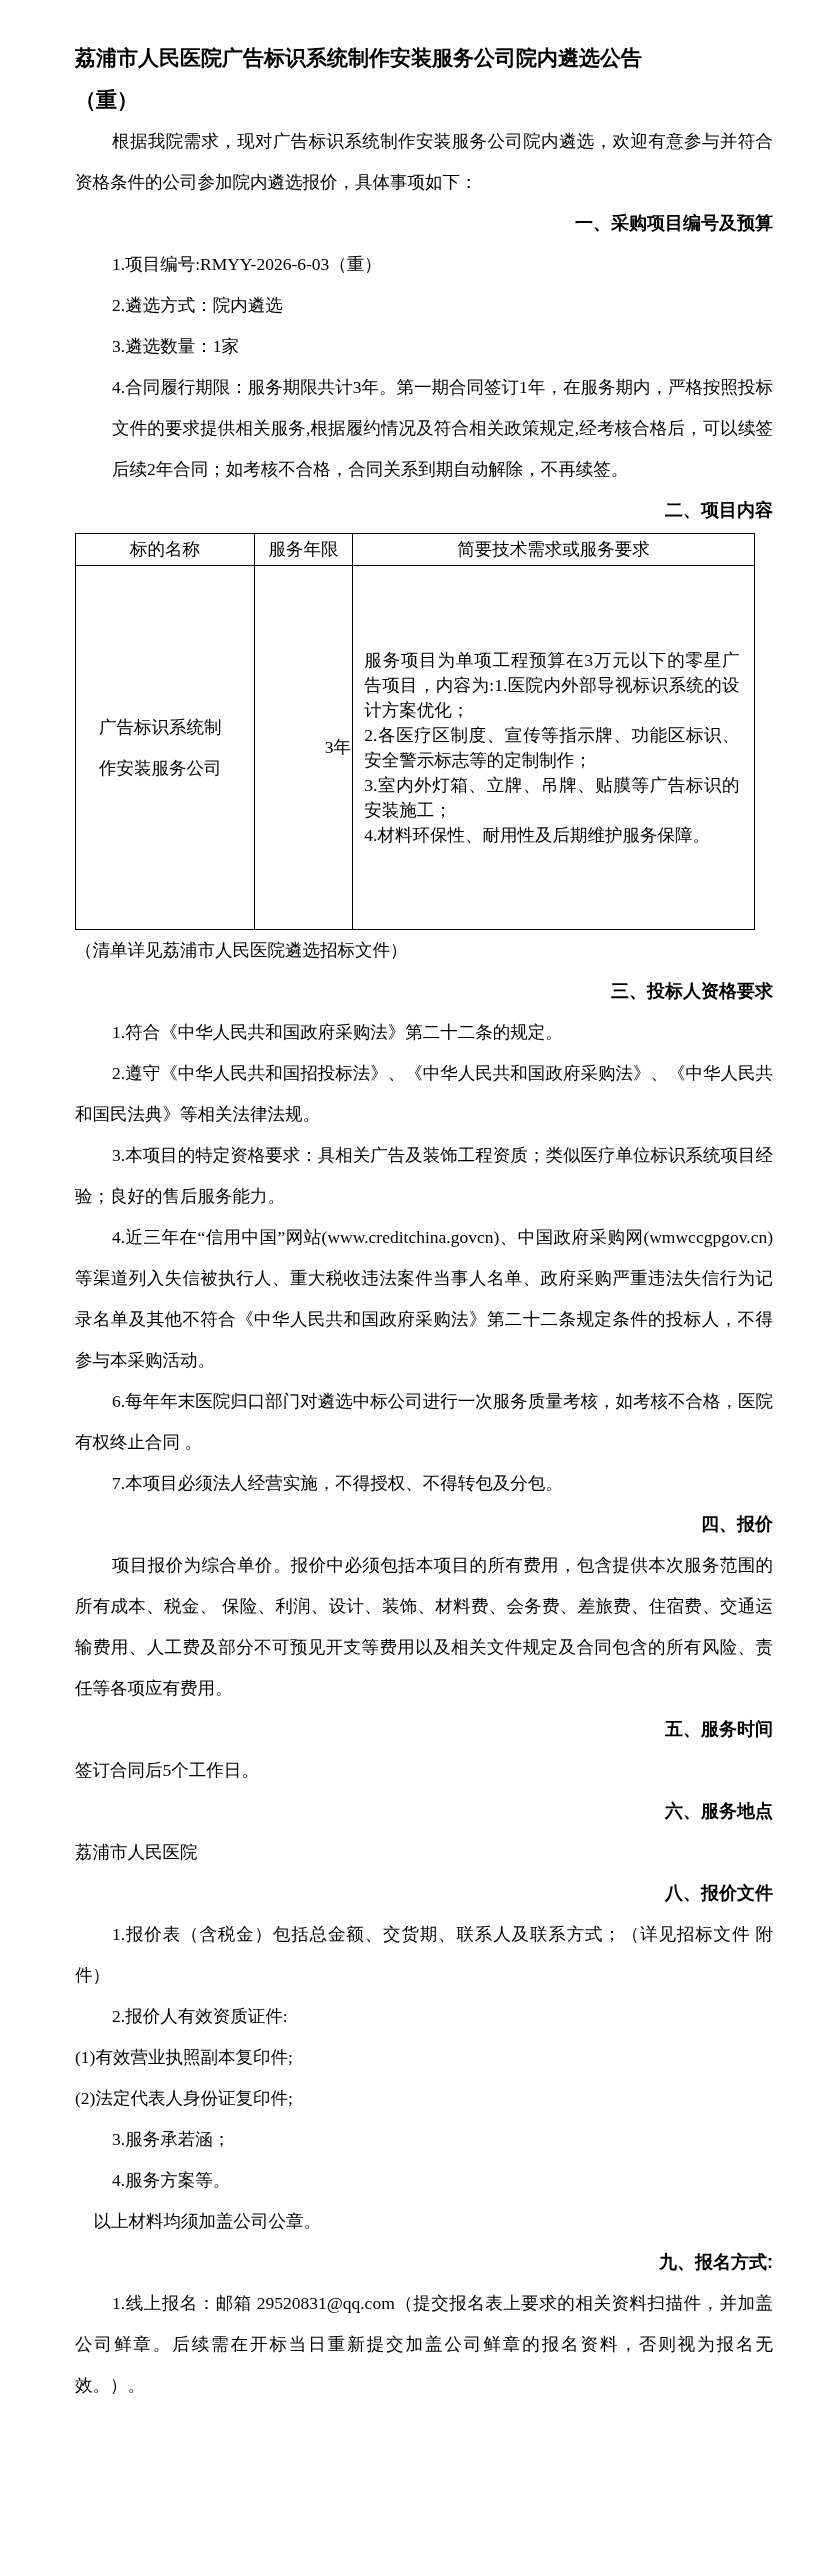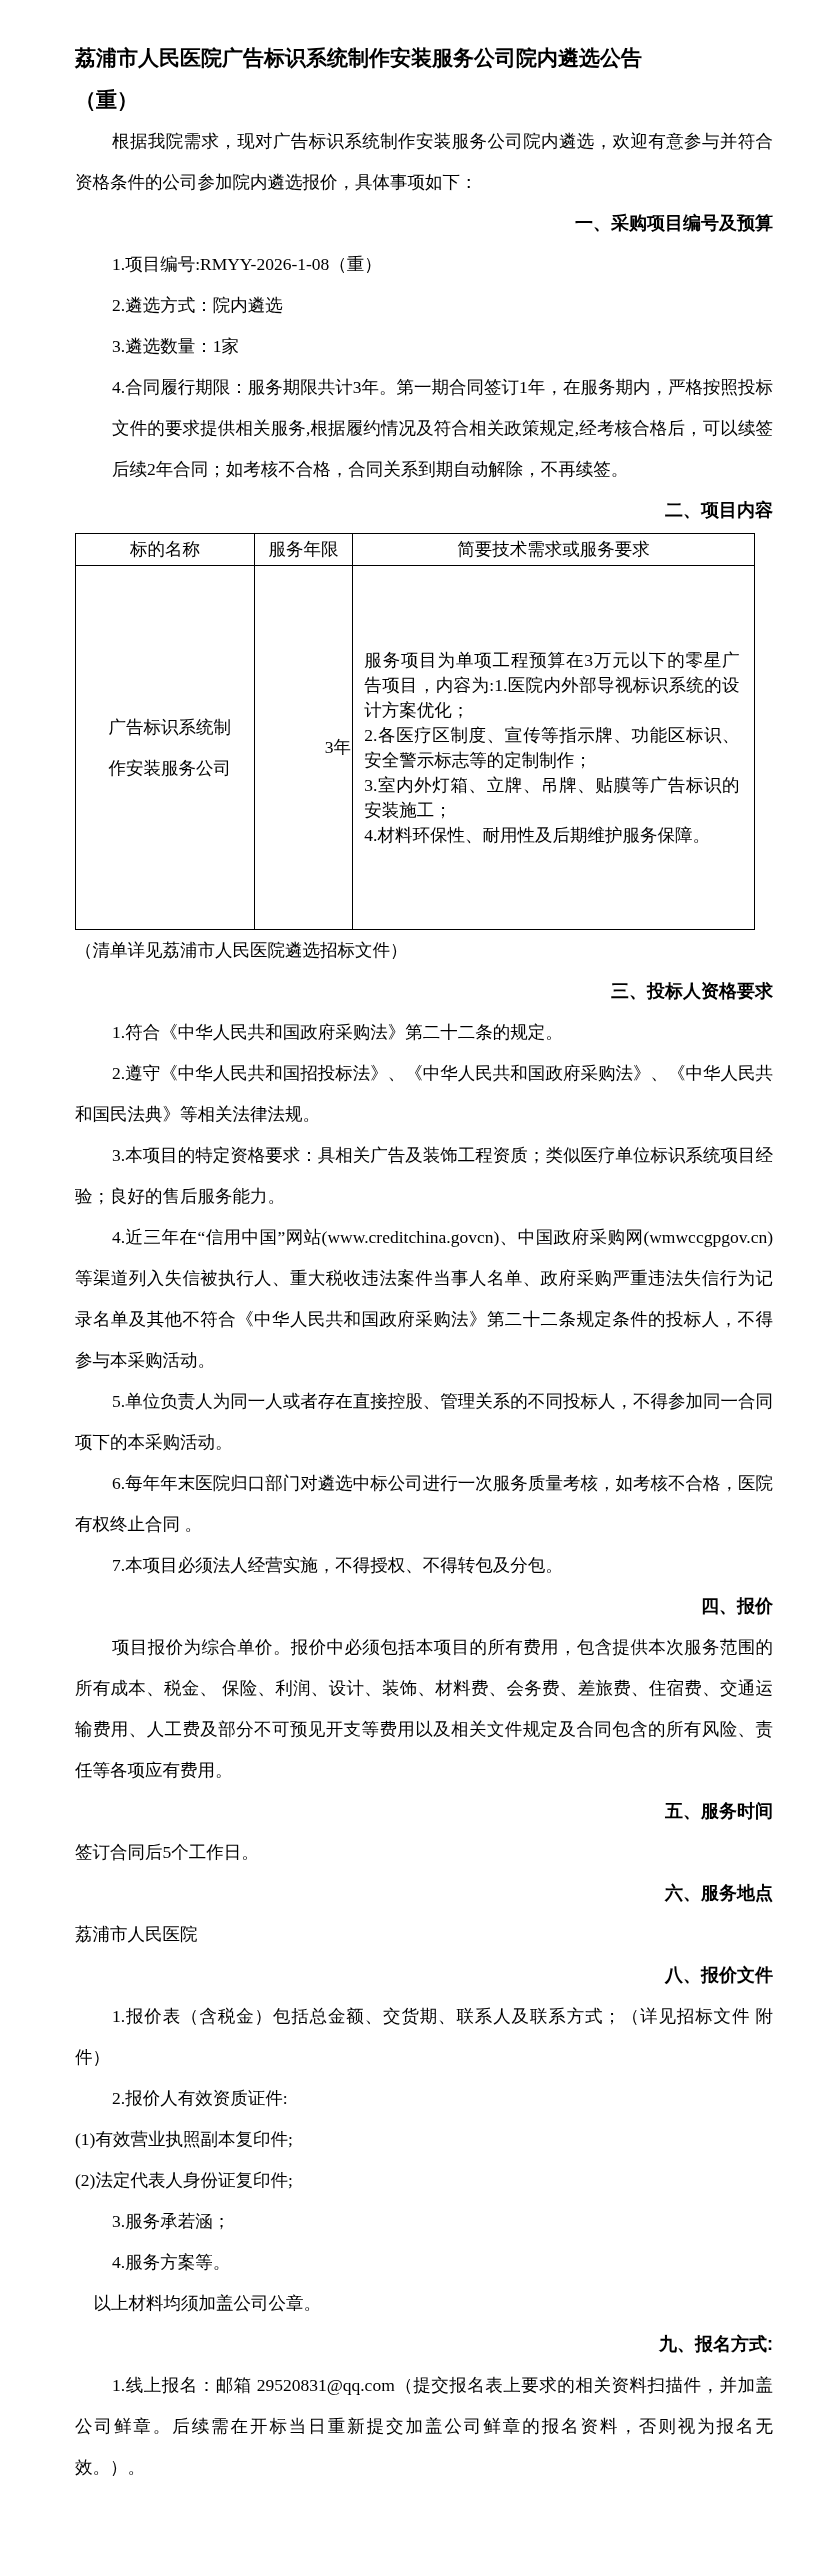--- a/index.html
+++ b/index.html
@@ -43,38 +43,38 @@
   }
   .tbl th,.tbl td{
     border:1px solid #000;
     font-weight:normal;
     font-size:17.5px;
     box-sizing:border-box;
   }
   .tbl{border:1.5px solid #000;}
   .tbl th{height:32px;text-align:center;vertical-align:middle;line-height:20.6px;}
   .tbl td{vertical-align:middle;}
-  .cell-name{text-align:right;padding:0 23px;line-height:41px;}
+  .cell-name{text-align:left;padding:0 23px;line-height:41px;}
   .cell-years{text-align:right;line-height:41px;}
   .cell-req{padding:15.5px 14.4px 15.5px 11.3px;}
   .cell-req p{margin:0;font-size:17.5px;line-height:25px;text-align:justify;}
   .req-row{height:364px;}
 </style>
 </head>
 <body>
 
 <div class="page">
 
   <h1 class="title">荔浦市人民医院广告标识系统制作安装服务公司院内遴选公告</h1>
   <h1 class="title">（重）</h1>
 
   <p class="line ind">根据我院需求，现对广告标识系统制作安装服务公司院内遴选，欢迎有意参与并符合资格条件的公司参加院内遴选报价，具体事项如下：</p>
 
   <h2 class="heading">一、采购项目编号及预算</h2>
-  <p class="line ind">1.项目编号:RMYY-2026-1-08（重）</p>
+  <p class="line ind">1.项目编号:RMYY-2026-6-03（重）</p>
   <p class="line ind">2.遴选方式：院内遴选</p>
   <p class="line ind">3.遴选数量：1家</p>
   <p class="line blockind">4.合同履行期限：服务期限共计3年。第一期合同签订1年，在服务期内，严格按照投标文件的要求提供相关服务,根据履约情况及符合相关政策规定,经考核合格后，可以续签后续2年合同；如考核不合格，合同关系到期自动解除，不再续签。</p>
 
   <h2 class="heading">二、项目内容</h2>
 
   <table class="tbl">
     <colgroup>
       <col style="width:179px">
       <col style="width:98px">
@@ -101,21 +101,20 @@
     </tbody>
   </table>
 
   <p class="line">（清单详见荔浦市人民医院遴选招标文件）</p>
 
   <h2 class="heading">三、投标人资格要求</h2>
   <p class="line ind">1.符合《中华人民共和国政府采购法》第二十二条的规定。</p>
   <p class="line ind">2.遵守《中华人民共和国招投标法》、《中华人民共和国政府采购法》、《中华人民共和国民法典》等相关法律法规。</p>
   <p class="line ind">3.本项目的特定资格要求：具相关广告及装饰工程资质；类似医疗单位标识系统项目经验；良好的售后服务能力。</p>
   <p class="line ind">4.近三年在“信用中国”网站(www.creditchina.govcn)、中国政府采购网(wmwccgpgov.cn)等渠道列入失信被执行人、重大税收违法案件当事人名单、政府采购严重违法失信行为记录名单及其他不符合《中华人民共和国政府采购法》第二十二条规定条件的投标人，不得参与本采购活动。</p>
-  <p class="line ind">5.单位负责人为同一人或者存在直接控股、管理关系的不同投标人，不得参加同一合同项下的本采购活动。</p>
   <p class="line ind">6.每年年末医院归口部门对遴选中标公司进行一次服务质量考核，如考核不合格，医院有权终止合同 。</p>
   <p class="line ind">7.本项目必须法人经营实施，不得授权、不得转包及分包。</p>
 
   <h2 class="heading">四、报价</h2>
   <p class="line ind">项目报价为综合单价。报价中必须包括本项目的所有费用，包含提供本次服务范围的所有成本、税金、 保险、利润、设计、装饰、材料费、会务费、差旅费、住宿费、交通运输费用、人工费及部分不可预见开支等费用以及相关文件规定及合同包含的所有风险、责任等各项应有费用。</p>
 
   <h2 class="heading">五、服务时间</h2>
   <p class="line">签订合同后5个工作日。</p>
 
   <h2 class="heading">六、服务地点</h2>

